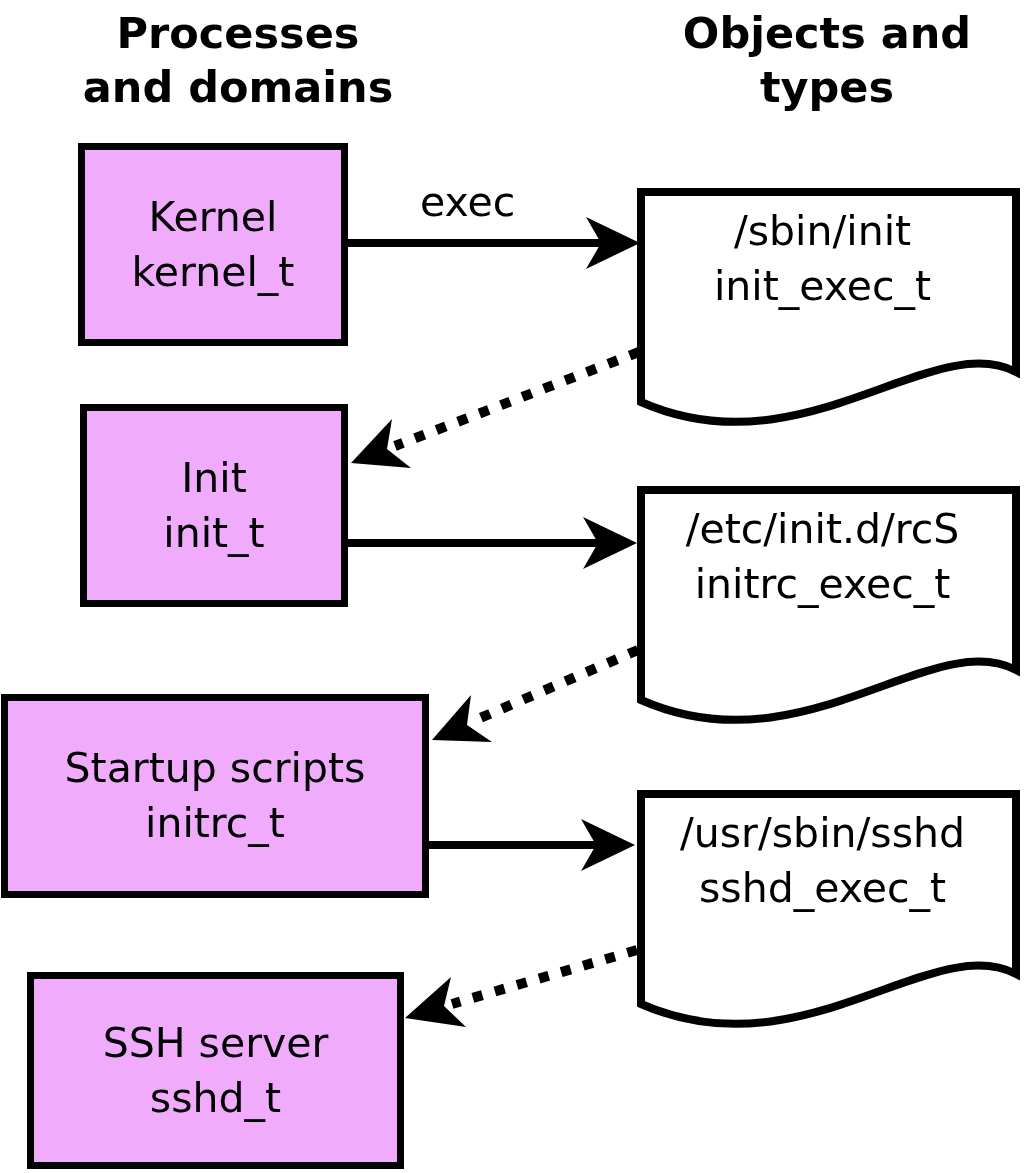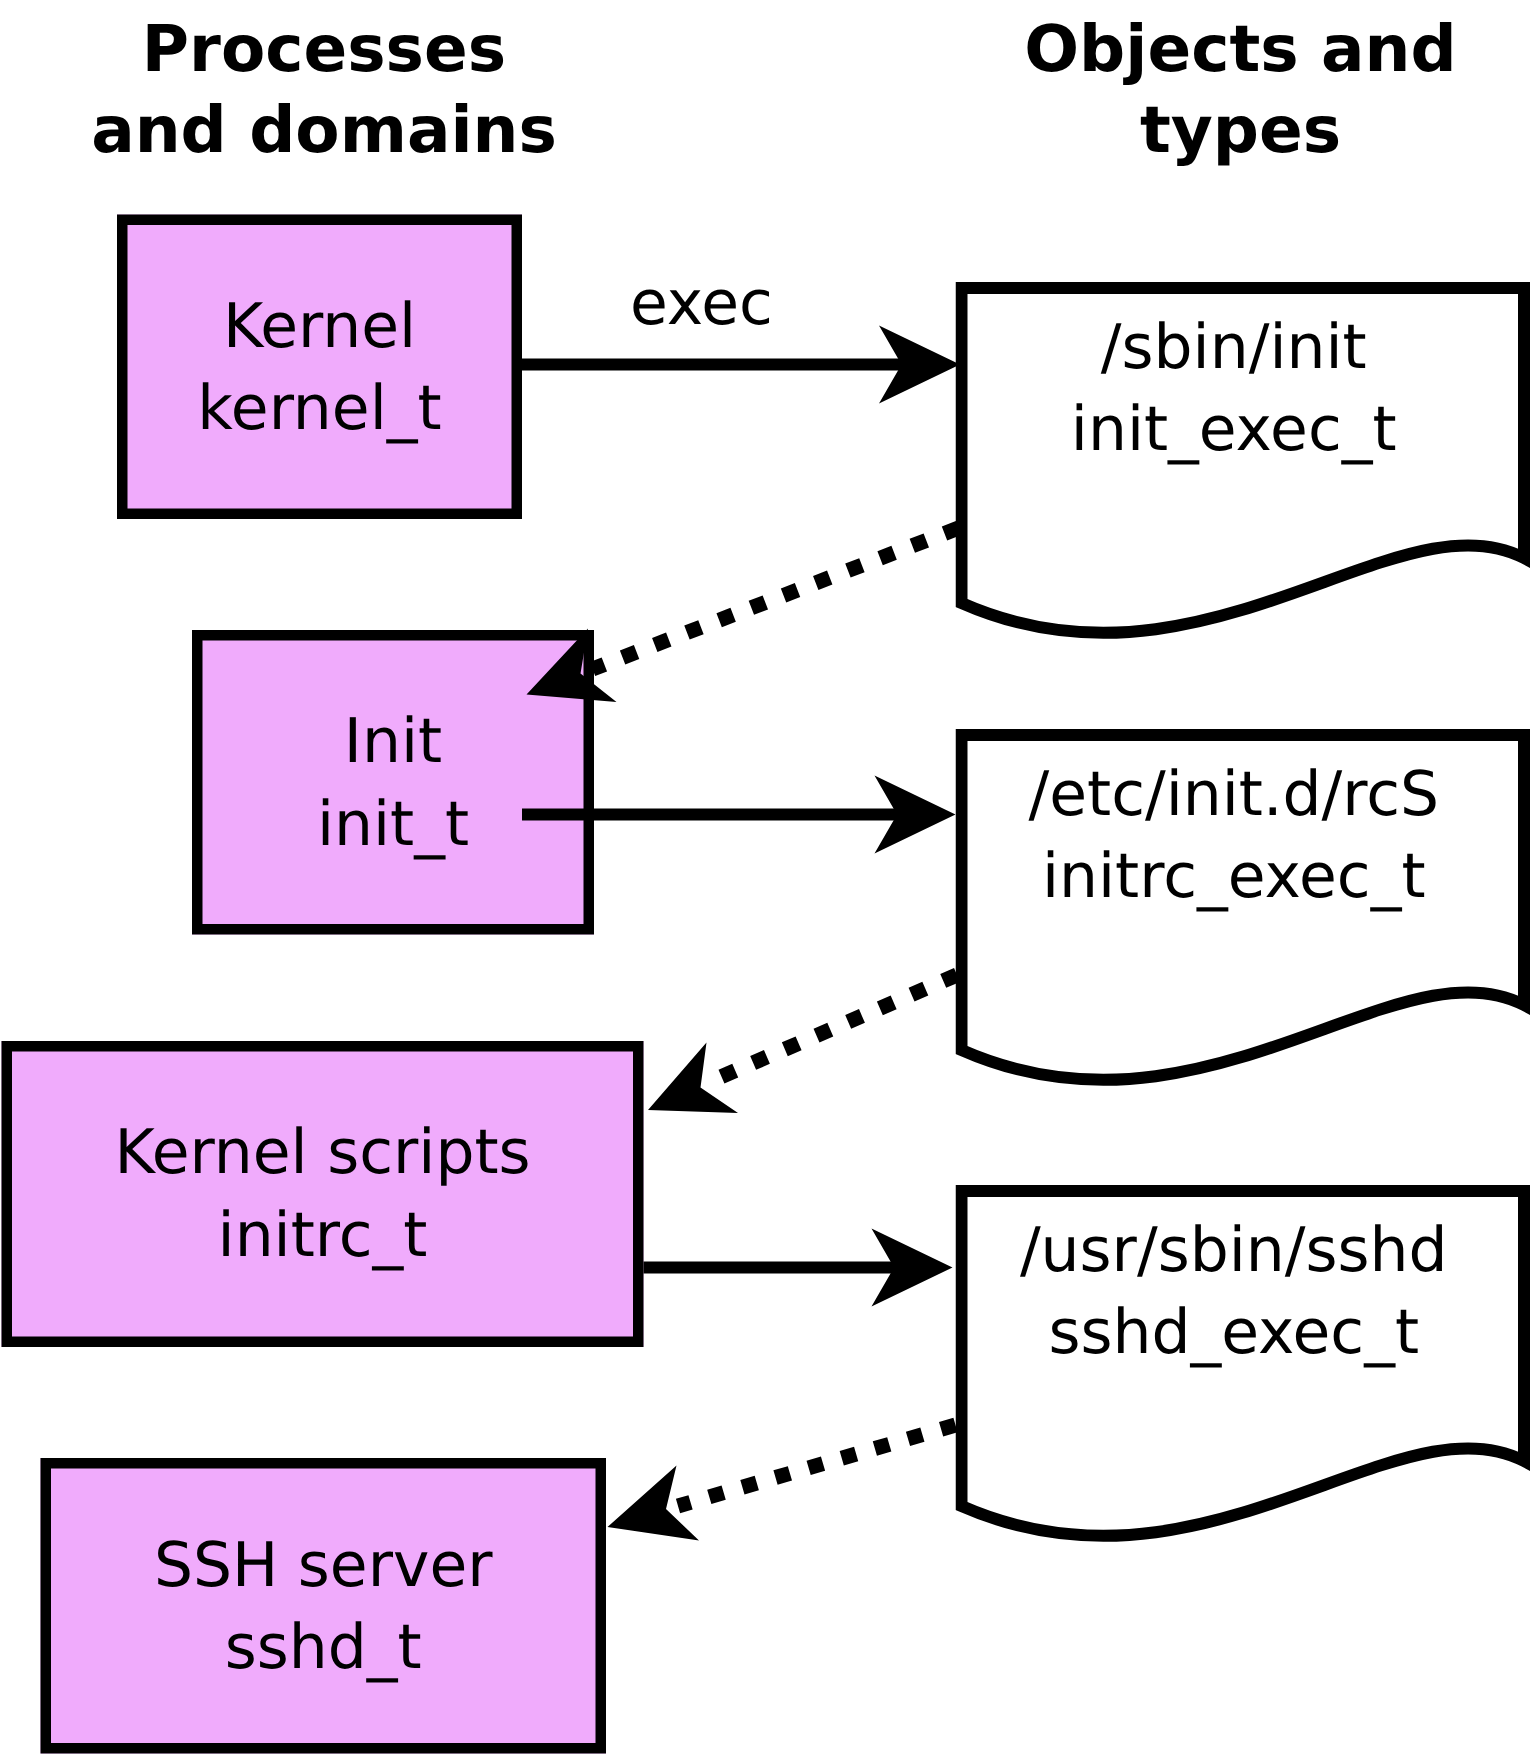--- a/index.html
+++ b/index.html
@@ -13,38 +13,38 @@
     overflow: hidden;
   }
   .col-header {
     position: absolute;
     font-weight: bold;
     font-size: 43px;
     line-height: 1.26;
     text-align: center;
     white-space: pre-line;
   }
-  #hdr-left  { left: 0px;   top: 6px; width: 432px; }
+  #hdr-left  { left: 0px;   top: 6px; width: 432px; padding-left: 22px; }
   #hdr-right { left: 630px; top: 6px; width: 394px; }
 
   .pbox {
     position: absolute;
     box-sizing: border-box;
     border: 7px solid #000;
     background: #f0abfc;
     display: flex;
     flex-direction: column;
     align-items: center;
     justify-content: center;
     text-align: center;
     font-size: 41px;
     line-height: 1.33;
   }
   #box-kernel { left: 78px; top: 143px; width: 270px; height: 203px; }
-  #box-init   { left: 80px; top: 420px; width: 268px; height: 203px; margin-left: 48px; }
+  #box-init   { left: 80px; top: 404px; width: 268px; height: 203px; }
   #box-initrc { left: 1px;  top: 694px; width: 428px; height: 204px; }
   #box-sshd   { left: 27px; top: 972px; width: 377px; height: 197px; }
 
   .doc {
     position: absolute;
     width: 383px;
     height: 250px;
   }
   .doc svg { position: absolute; left: 0; top: 0; display: block; }
   .doc-text {
@@ -84,21 +84,21 @@
 
   <div class="pbox" id="box-kernel">
     <span>Kernel</span>
     <span>kernel_t</span>
   </div>
   <div class="pbox" id="box-init">
     <span>Init</span>
     <span>init_t</span>
   </div>
   <div class="pbox" id="box-initrc">
-    <span>Kernel scripts</span>
+    <span>Startup scripts</span>
     <span>initrc_t</span>
   </div>
   <div class="pbox" id="box-sshd">
     <span>SSH server</span>
     <span>sshd_t</span>
   </div>
 
   <div class="doc" id="doc-init">
     <svg width="383" height="250" viewBox="0 0 383 250">
       <path d="M4,4 L379,4 L379,184 C295,140 165,285 4,214 Z" fill="#ffffff" stroke="#000000" stroke-width="8"></path>

